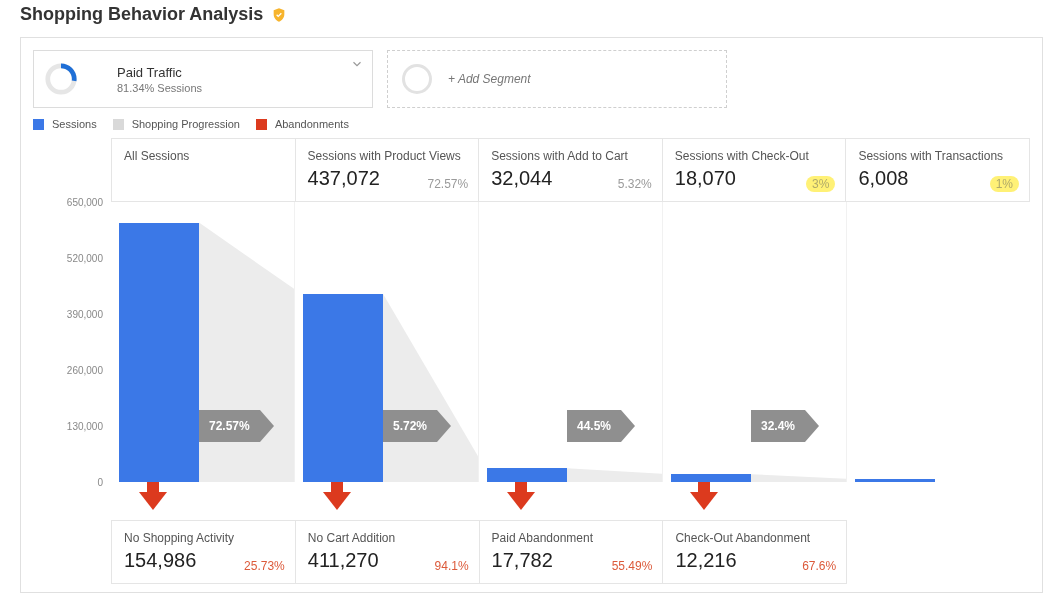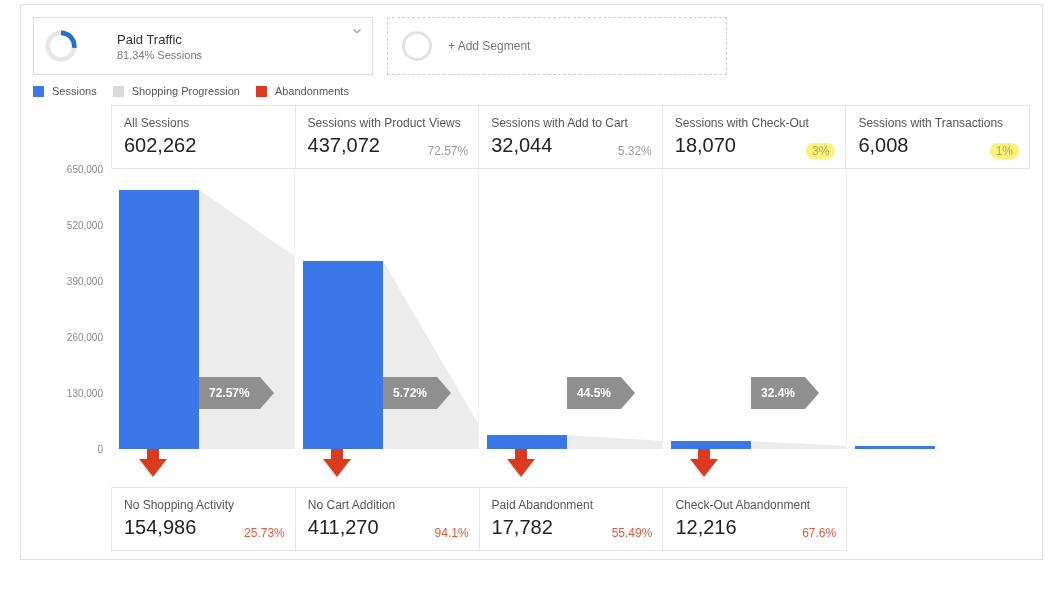--- a/index.html
+++ b/index.html
@@ -10,21 +10,21 @@
 .shield { width: 16px; height: 16px; color: #f7b42c; }
 
 .card { border: 1px solid #e0e0e0; background: #fff; padding: 12px 12px 8px 12px; }
 
 .seg-row { display: flex; gap: 14px; margin-bottom: 10px; }
 .seg { width: 340px; height: 58px; border: 1px solid #dcdcdc; display: flex; align-items: center; padding: 8px 10px; position: relative; gap: 29px; }
 .seg-donut { width: 34px; height: 34px; margin-right: 10px; }
 .seg-name { font-size: 13px; color: #333; }
 .seg-sub { font-size: 11px; color: #777; margin-top: 2px; }
 .seg-chevron { position: absolute; top: 6px; right: 8px; color: #999; }
-.seg-add { width: 340px; height: 58px; border: 1px dashed #cfcfcf; display: flex; align-items: center; padding: 8px 10px; color: #777; cursor: pointer; }
+.seg-add { width: 340px; height: 58px; border: 1px dashed #cfcfcf; display: flex; align-items: center; padding: 8px 10px; color: #777; cursor: pointer; font-style: italic; }
 .seg-add-circle { width: 30px; height: 30px; border: 3px solid #e2e2e2; border-radius: 50%; margin-right: 16px; margin-left: 4px; }
 .seg-add-text { font-size: 12px; }
 
 .legend { display: flex; align-items: center; gap: 8px; font-size: 11px; color: #555; margin-bottom: 8px; }
 .swatch { width: 11px; height: 11px; display: inline-block; }
 .swatch.blue { background: #3b78e7; }
 .swatch.grey { background: #d9d9d9; }
 .swatch.red { background: #dc3a1e; }
 .legend span.lbl { margin-right: 8px; }
 
@@ -58,20 +58,26 @@
 
 .bot-row .cell { border-top: 1px solid #e5e5e5; }
 .bot-row .cell:last-child { border-right: none; border-top: none; border-bottom: none; }
 
 svg { display: block; }
 </style>
 </head>
 <body>
 
 <div class="page">
+  <div class="title-row">
+    <div class="title">Shopping Behavior Analysis</div>
+    <svg class="shield" viewBox="0 0 24 24" fill="currentColor">
+        <path d="M12 2 4 5v6c0 5 3.4 9.7 8 11 4.6-1.3 8-6 8-11V5l-8-3zm-1.2 13.4-3-3 1.4-1.4 1.6 1.6 4-4 1.4 1.4-5.4 5.4z"></path>
+      </svg>
+  </div>
 
   <div class="card">
     <div class="seg-row">
       <div class="seg">
         <svg class="seg-donut" viewBox="0 0 36 36">
           <circle cx="18" cy="18" r="14" fill="none" stroke="#e6e6e6" stroke-width="5"></circle>
           <circle cx="18" cy="18" r="14" fill="none" stroke="#1f6fd6" stroke-width="5" stroke-dasharray="46 88" stroke-dashoffset="22" transform="rotate(-90 18 18)"></circle>
         </svg>
         <div>
           <div class="seg-name">Paid Traffic</div>
@@ -94,21 +100,20 @@
       <span class="lbl">Shopping Progression</span>
       <span class="swatch red"></span>
       <span class="lbl">Abandonments</span>
     </div>
 
     <div class="funnel-wrap">
 
       <div class="head-row" id="head-row">
           <div class="cell">
             <div class="cell-title">All Sessions</div>
-            <div class="cell-value">602,262</div>
           </div>
           <div class="cell">
             <div class="cell-title">Sessions with Product Views</div>
             <div class="cell-value">437,072</div>
             <div class="cell-pct">72.57%</div>
           </div>
           <div class="cell">
             <div class="cell-title">Sessions with Add to Cart</div>
             <div class="cell-value">32,044</div>
             <div class="cell-pct">5.32%</div>

